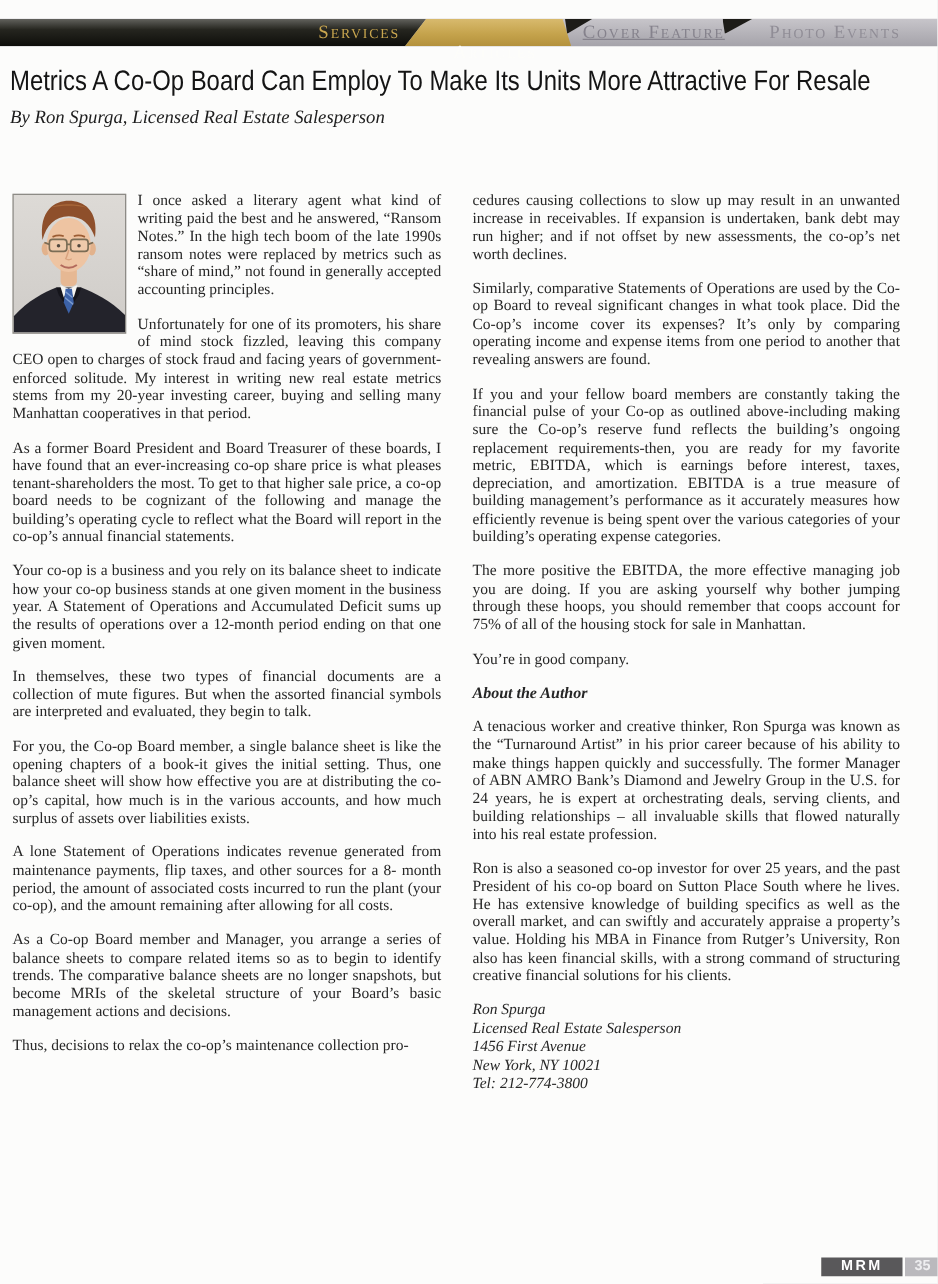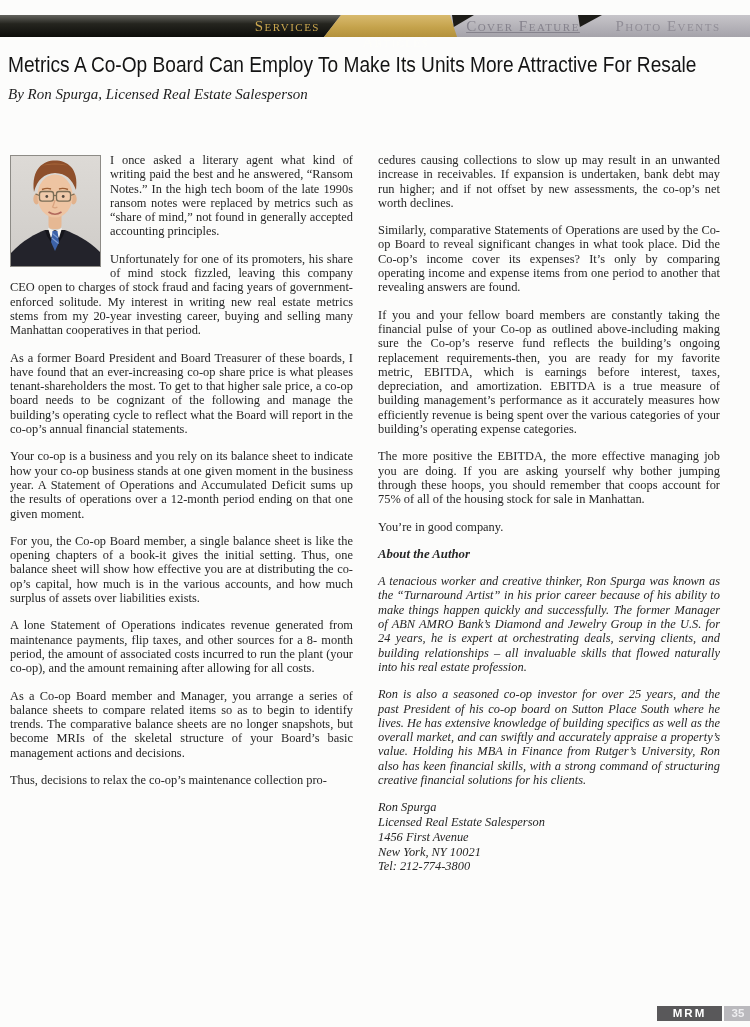--- a/index.html
+++ b/index.html
@@ -38,21 +38,21 @@
          text-align:justify; color:#262626;margin-top:20px; }
   .col p { margin:0 0 13px 0; }
   .col-left  { left:10px;  width:343px; }
   .col-right { left:378px; width:342px; }
 
   .photo { float:left; width:89px; height:110px; border:1px solid #8d8b86;
            margin:2px 9px 3px 0; background:#d7d4d0; }
   .photo svg { display:block; }
 
   .about-heading { font-weight:bold; font-style:italic; margin:0; font-size:12.8px; }
-  .italic { font-style:italic; }
+  .italic { }
   .signature { font-style:italic; margin-top:13px; }
   .signature div { line-height:14.8px; }
 
   
   .footer { position:absolute; top:1006px; left:657px; height:15px; display:flex; }
   .footer-brand { width:65px; background:#59585a; color:#ffffff;
         font-family:"Liberation Sans", sans-serif; font-weight:bold; font-size:11.5px;
         line-height:15px; text-align:center; letter-spacing:2px; }
   .footer-page { width:28px; margin-left:2px; background:#bab9bd; color:#eeeef0;
         font-family:"Liberation Sans", sans-serif; font-weight:bold; font-size:11.5px;
@@ -123,20 +123,21 @@
         <path d="M51,72 L44,75 L48,82 Z" fill="#f5f4f0"></path>
 
         <path d="M41.5,75 L46.5,75 L48,86 L44,95 L40,86 Z" fill="#3c62a8"></path>
         <path d="M41.5,77.5 L47,82 M40.8,82 L47.6,87.5" stroke="#7c9cd0" stroke-width="1.1"></path>
       </svg>
     </div>
     <p>I once asked a literary agent what kind of writing paid the best and he answered, “Ransom Notes.” In the high tech boom of the late 1990s ransom notes were replaced by metrics such as “share of mind,” not found in generally accepted accounting principles.</p>
     <p>Unfortunately for one of its promoters, his share of mind stock fizzled, leaving this company CEO open to charges of stock fraud and facing years of government-enforced solitude. My interest in writing new real estate metrics stems from my 20-year investing career, buying and selling many Manhattan cooperatives in that period.</p>
     <p>As a former Board President and Board Treasurer of these boards, I have found that an ever-increasing co-op share price is what pleases tenant-shareholders the most. To get to that higher sale price, a co-op board needs to be cognizant of the following and manage the building’s operating cycle to reflect what the Board will report in the co-op’s annual financial statements.</p>
     <p>Your co-op is a business and you rely on its balance sheet to indicate how your co-op business stands at one given moment in the business year. A Statement of Operations and Accumulated Deficit sums up the results of operations over a 12-month period ending on that one given moment.</p>
+    <p>In themselves, these two types of financial documents are a collection of mute figures. But when the assorted financial symbols are interpreted and evaluated, they begin to talk.</p>
     <p>For you, the Co-op Board member, a single balance sheet is like the opening chapters of a book-it gives the initial setting. Thus, one balance sheet will show how effective you are at distributing the co-op’s capital, how much is in the various accounts, and how much surplus of assets over liabilities exists.</p>
     <p>A lone Statement of Operations indicates revenue generated from maintenance payments, flip taxes, and other sources for a 8- month period, the amount of associated costs incurred to run the plant (your co-op), and the amount remaining after allowing for all costs.</p>
     <p>As a Co-op Board member and Manager, you arrange a series of balance sheets to compare related items so as to begin to identify trends. The comparative balance sheets are no longer snapshots, but become MRIs of the skeletal structure of your Board’s basic management actions and decisions.</p>
     <p>Thus, decisions to relax the co-op’s maintenance collection pro-</p>
   </div>
 
   <div class="col col-right">
     <p>cedures causing collections to slow up may result in an unwanted increase in receivables. If expansion is undertaken, bank debt may run higher; and if not offset by new assessments, the co-op’s net worth declines.</p>
     <p>Similarly, comparative Statements of Operations are used by the Co-op Board to reveal significant changes in what took place. Did the Co-op’s income cover its expenses? It’s only by comparing operating income and expense items from one period to another that revealing answers are found.</p>
     <p>If you and your fellow board members are constantly taking the financial pulse of your Co-op as outlined above-including making sure the Co-op’s reserve fund reflects the building’s ongoing replacement requirements-then, you are ready for my favorite metric, EBITDA, which is earnings before interest, taxes, depreciation, and amortization. EBITDA is a true measure of building management’s performance as it accurately measures how efficiently revenue is being spent over the various categories of your building’s operating expense categories.</p>

